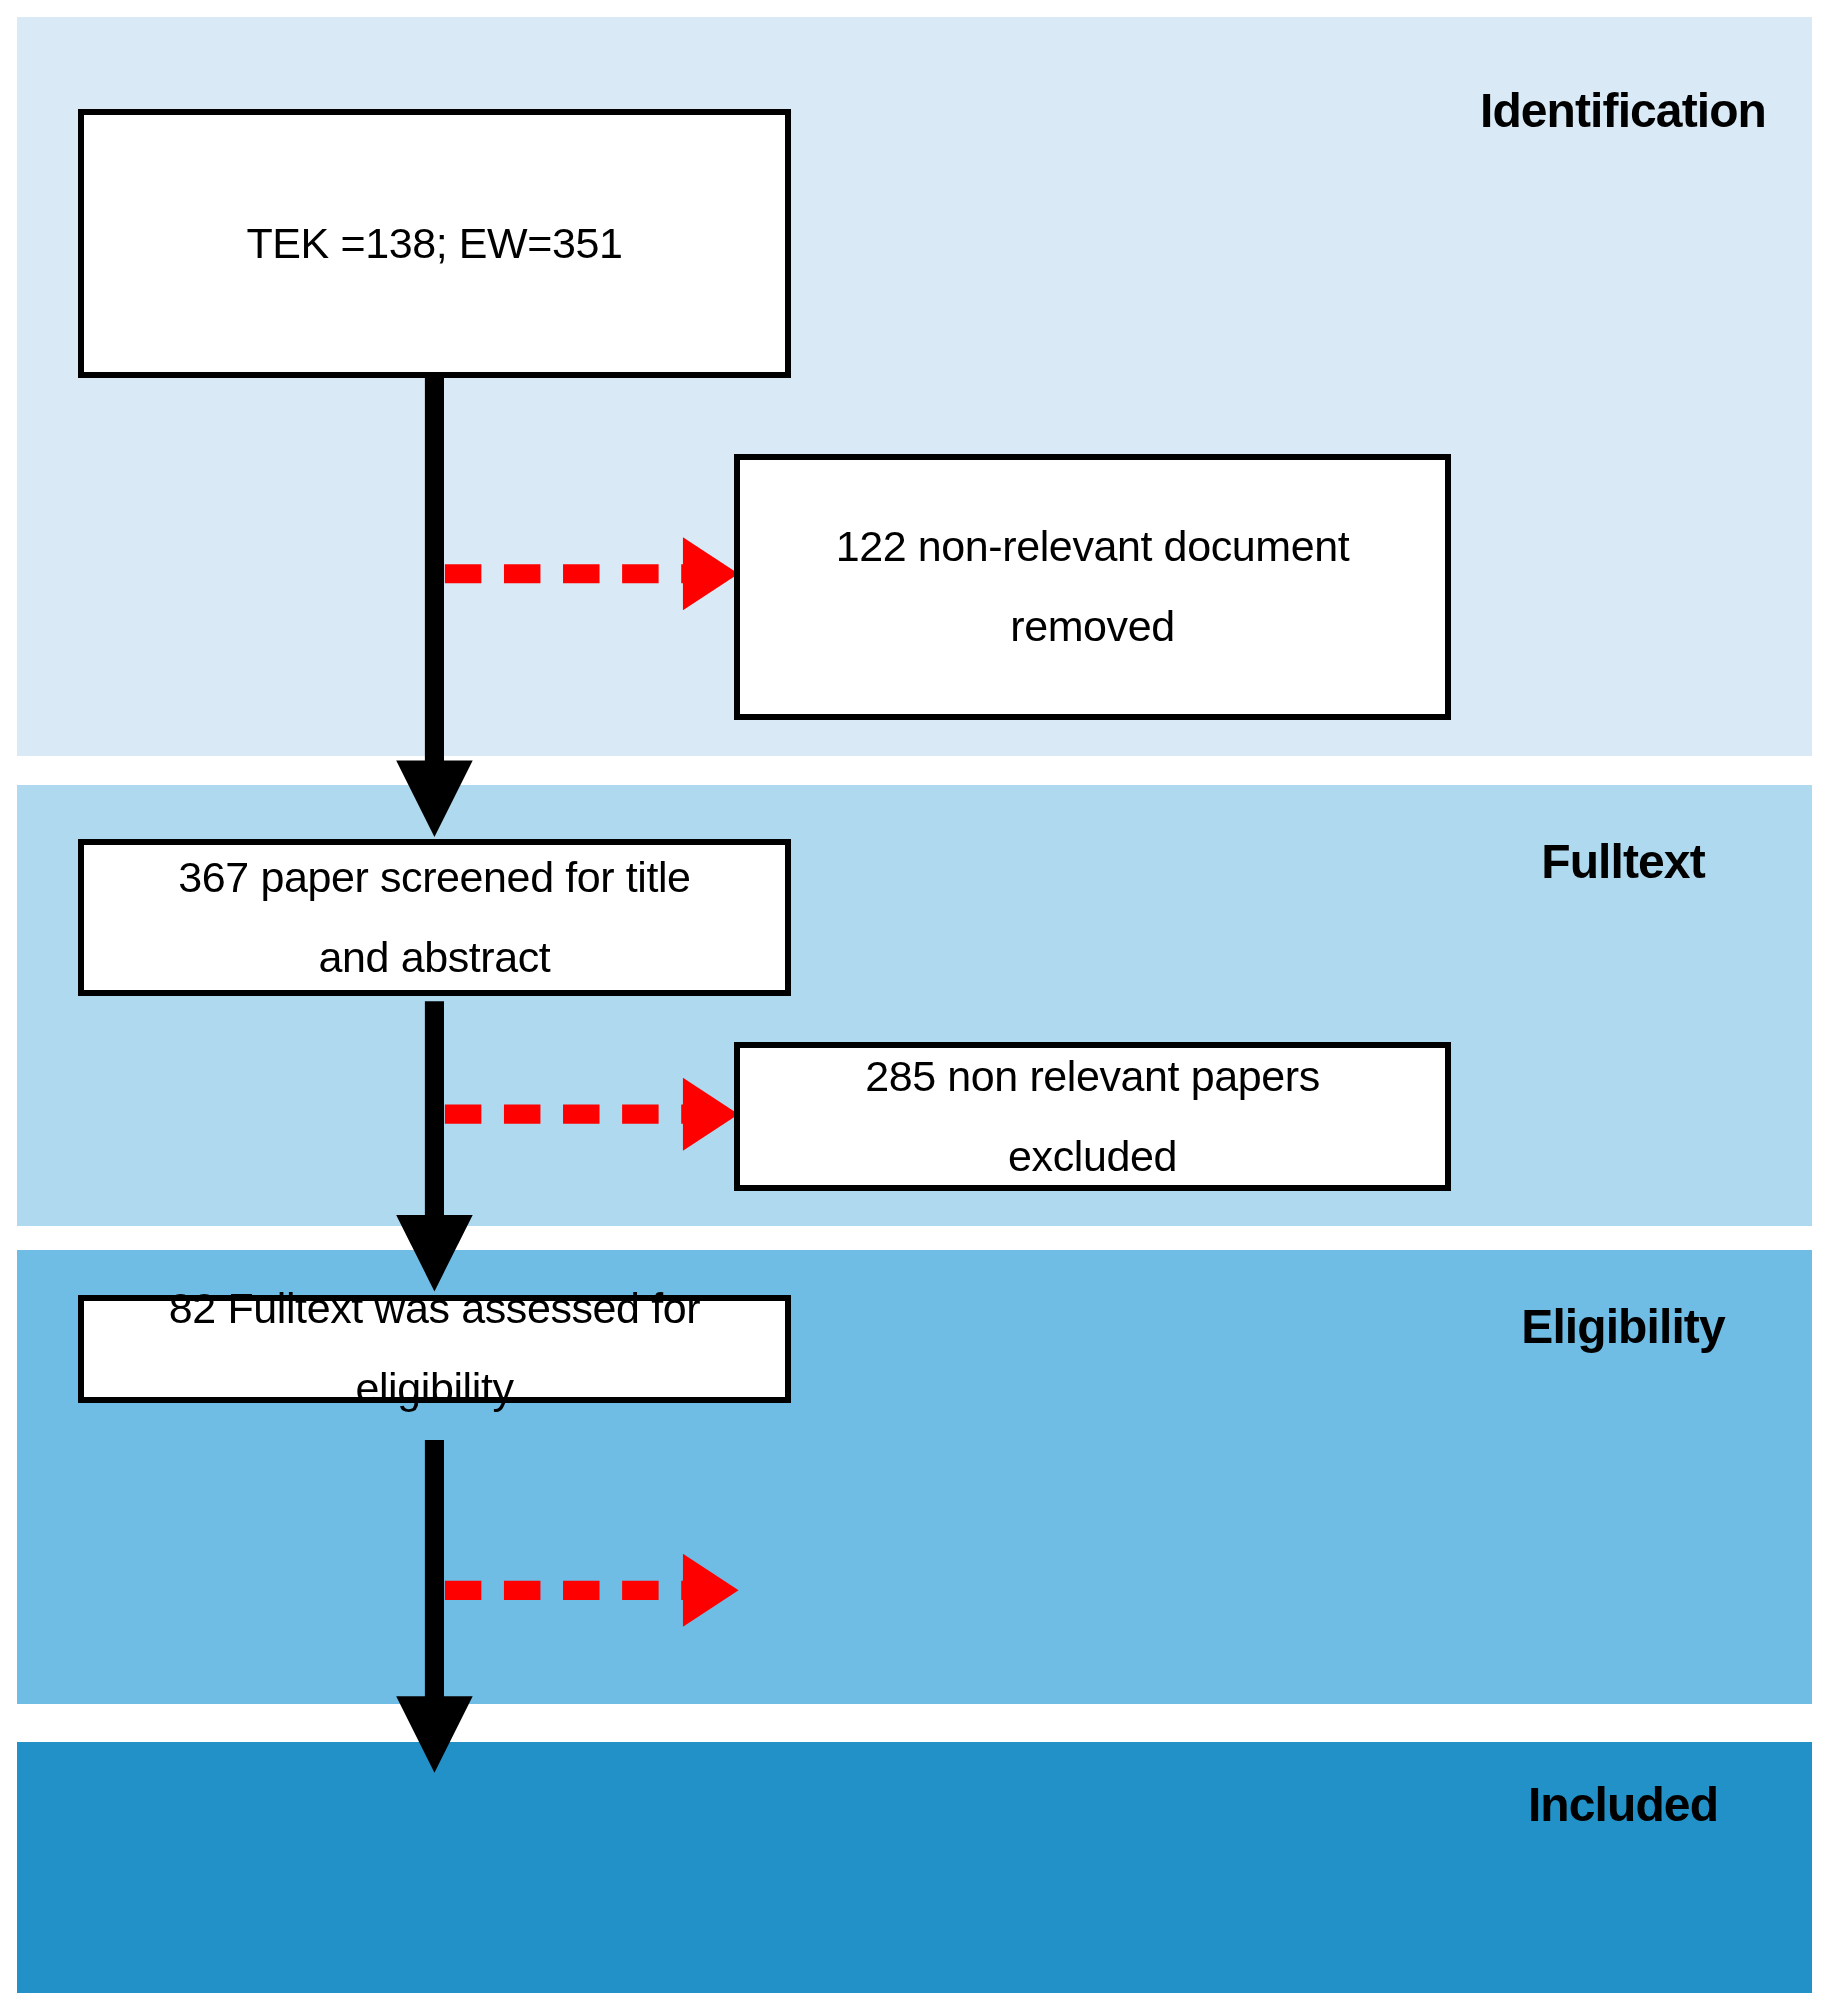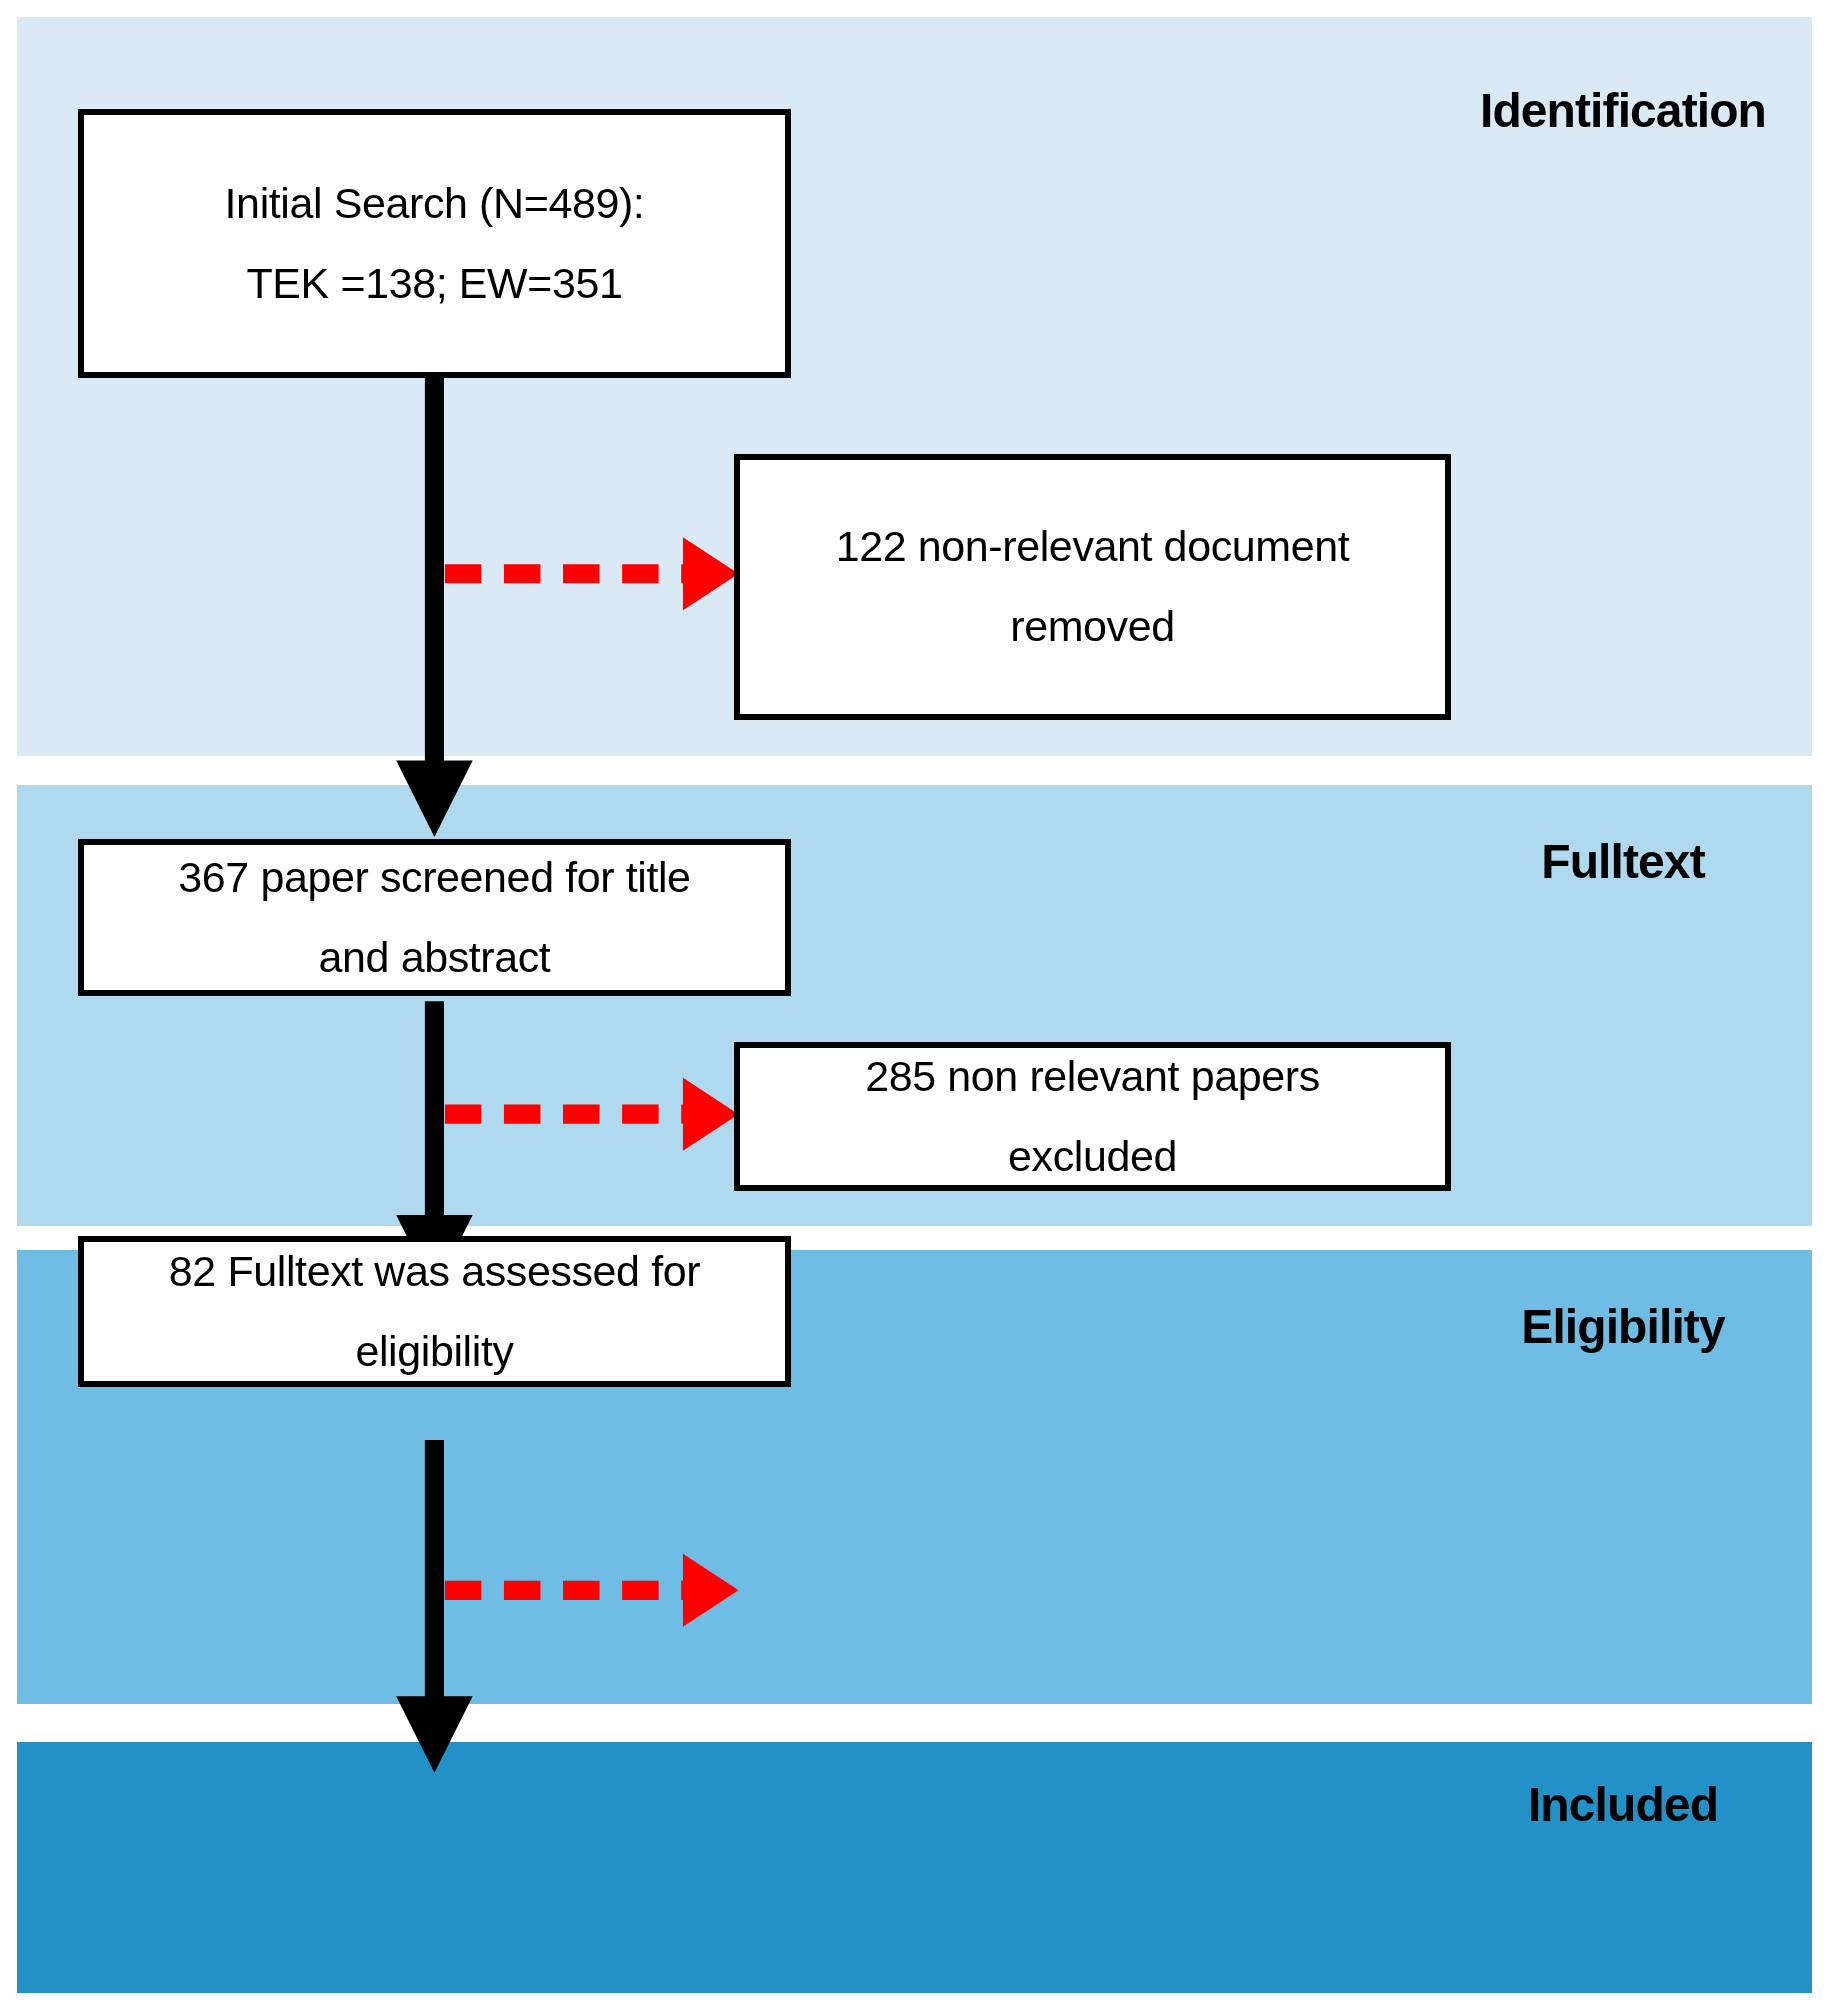--- a/index.html
+++ b/index.html
@@ -37,21 +37,21 @@
     border:6px solid #000000;
     display:flex;flex-direction:column;justify-content:center;
     text-align:center;
     font-size:43px;line-height:1.85;color:#000;
     letter-spacing:-0.4px;
   }
   .box-initial {left:78px; top:109px; width:713px;height:269px;}
   .box-rm122  {left:734px;top:454px; width:717px;height:266px;}
   .box-scr367 {left:78px; top:839px; width:713px;height:157px;}
   .box-ex285  {left:734px;top:1042px;width:717px;height:149px;}
-  .box-el82   {left:78px; top:1236px;width:713px;height:151px;text-align:center;}
+  .box-el82   {left:78px; top:1295px;width:713px;height:108px;text-align:center;}
   .box-ex26   {left:734px;top:1513px;width:717px;height:156px;}
   .box-inc56  {left:78px; top:1776px;width:713px;height:162px;}
   .arrow-layer{
     position:absolute;left:0;top:0;width:1829px;height:2012px;
     pointer-events:none;
   }
   .tline{display:block;}
 </style>
 </head>
 <body>
@@ -91,21 +91,20 @@
       <line x1="512" y1="1282" x2="788" y2="1282" stroke="#FE0000" stroke-width="22" stroke-dasharray="42 26"></line>
       <polygon points="786,1240 786,1324 850,1282" fill="#FE0000"></polygon>
     </g>
     <g>
       <line x1="512" y1="1830" x2="788" y2="1830" stroke="#FE0000" stroke-width="22" stroke-dasharray="42 26"></line>
       <polygon points="786,1788 786,1872 850,1830" fill="#FE0000"></polygon>
     </g>
   </svg>
 
   <div class="fbox box-initial">
-    <span class="tline">Initial Search (N=489):</span>
     <span class="tline">TEK =138; EW=351</span>
   </div>
 
   <div class="fbox box-rm122">
     <span class="tline">122 non-relevant document</span>
     <span class="tline">removed</span>
   </div>
 
   <div class="fbox box-scr367">
     <span class="tline">367 paper screened for title</span>

